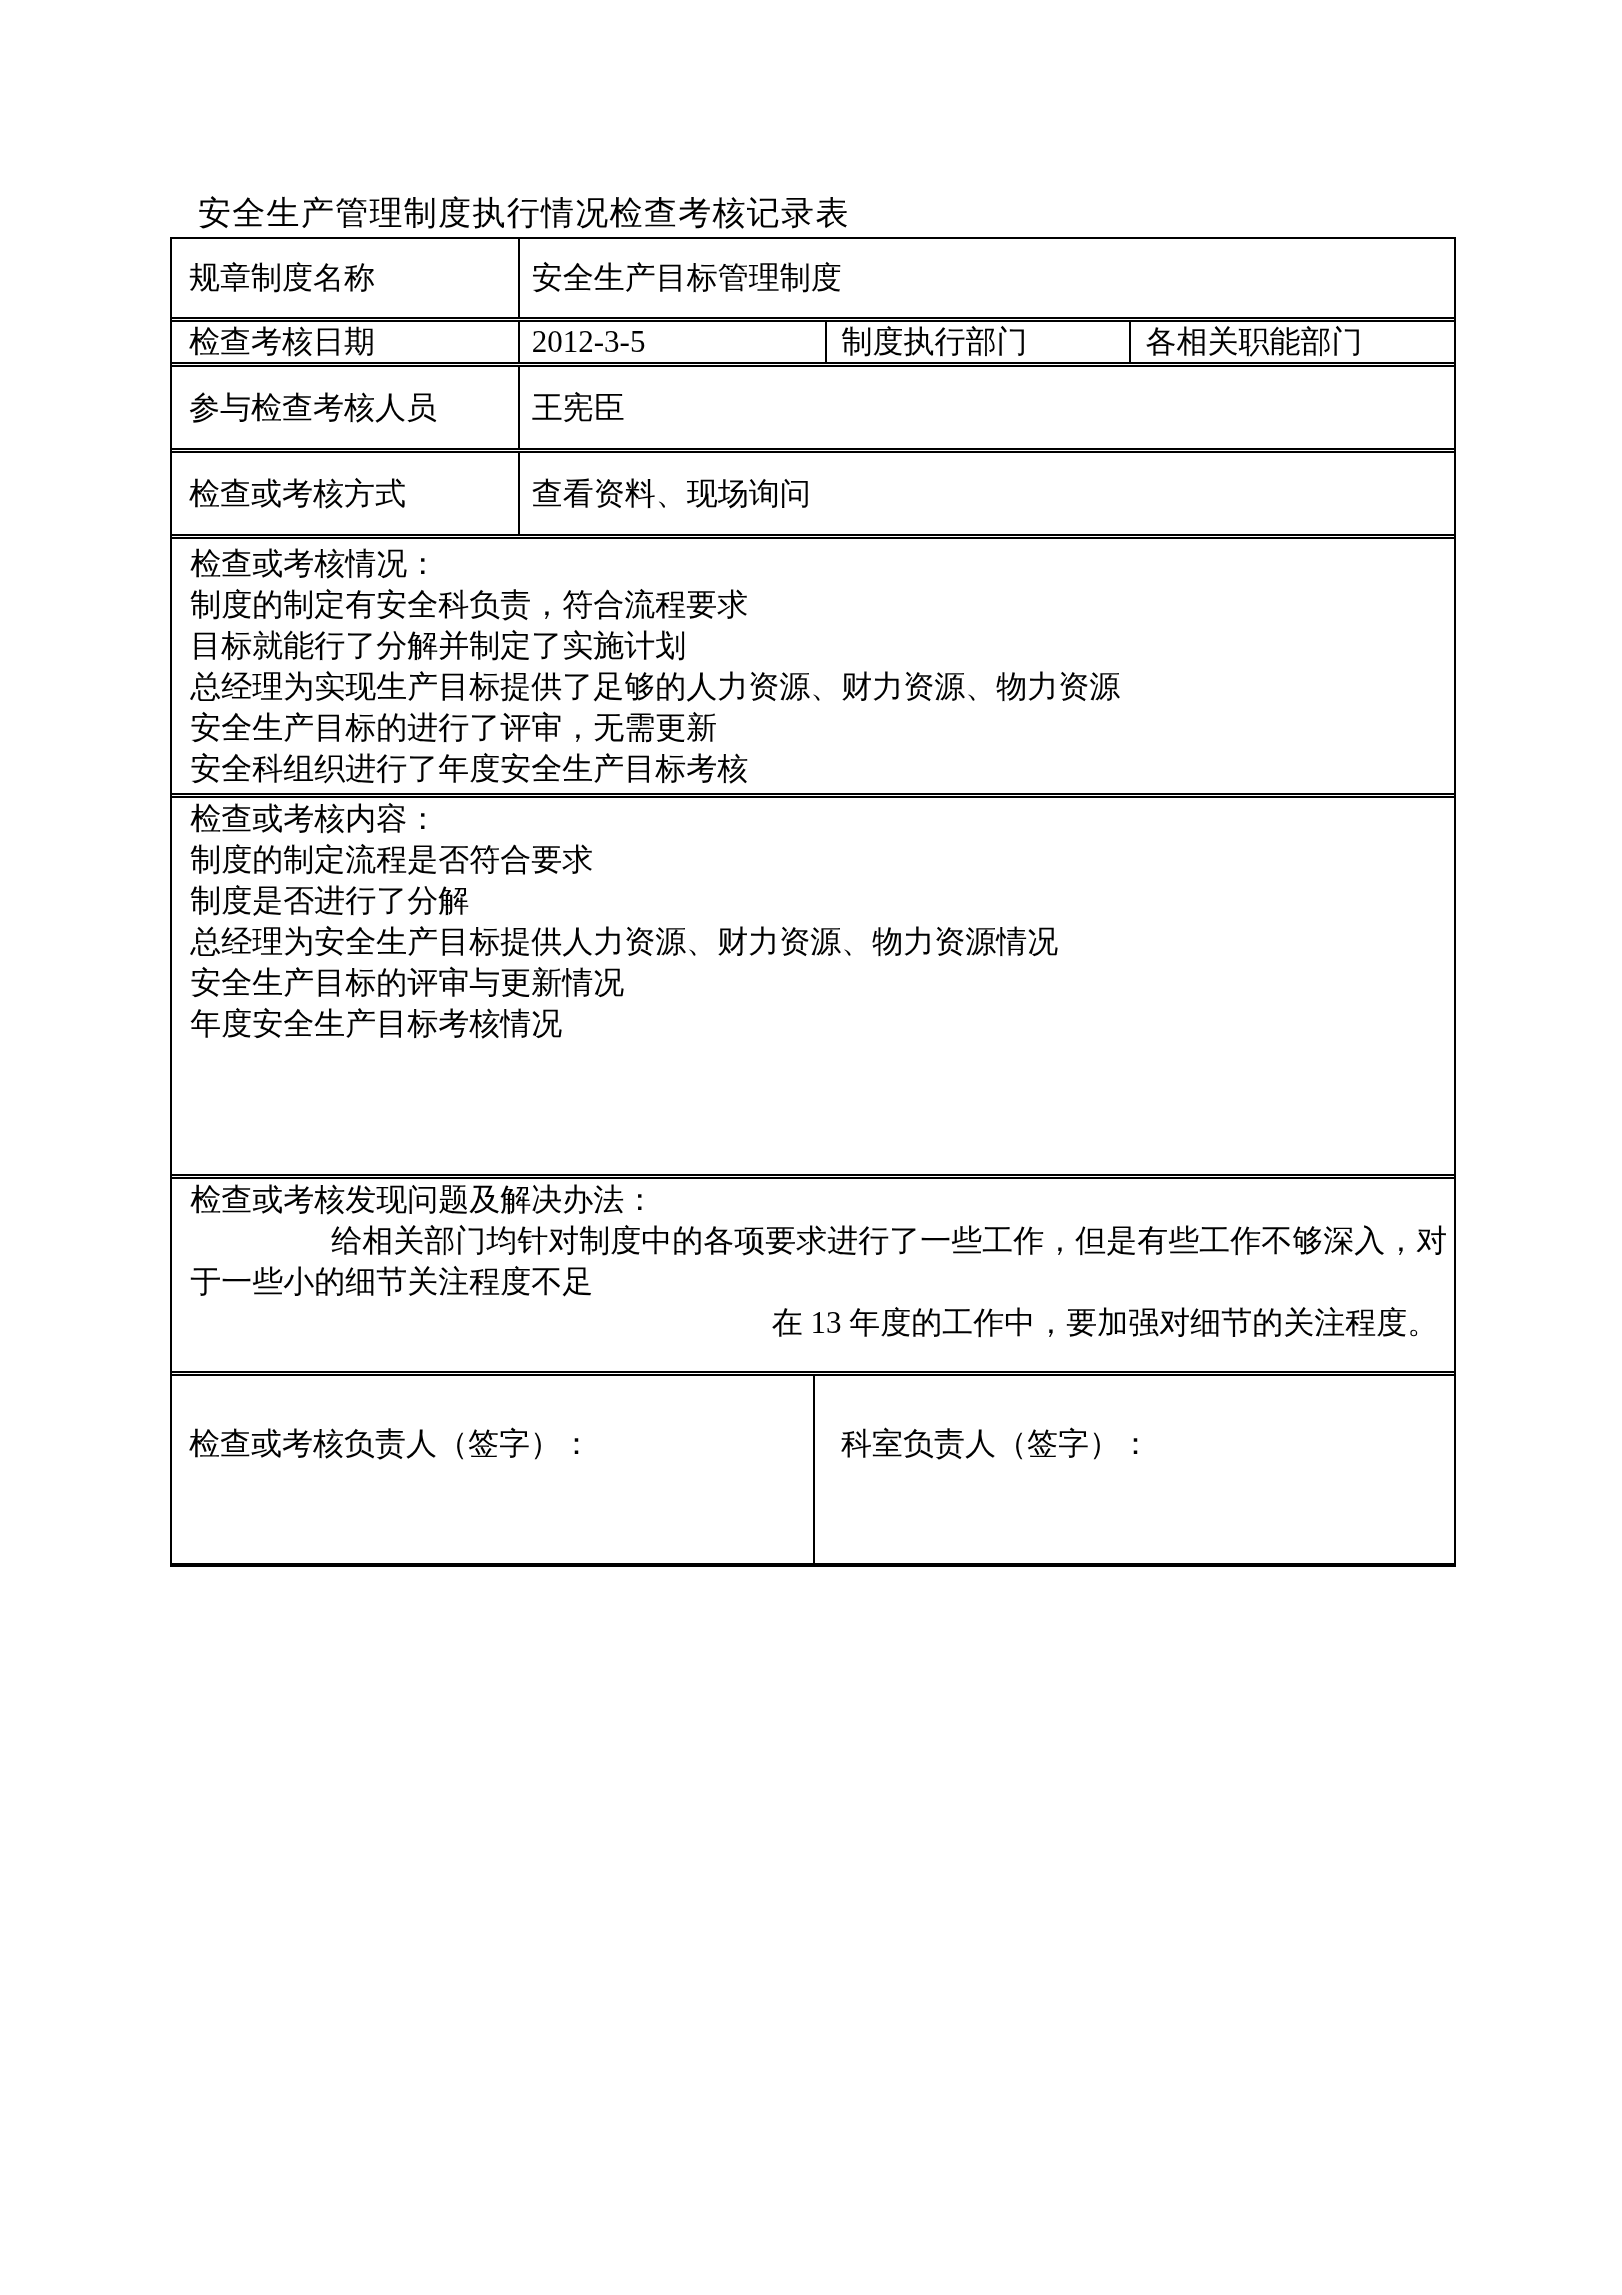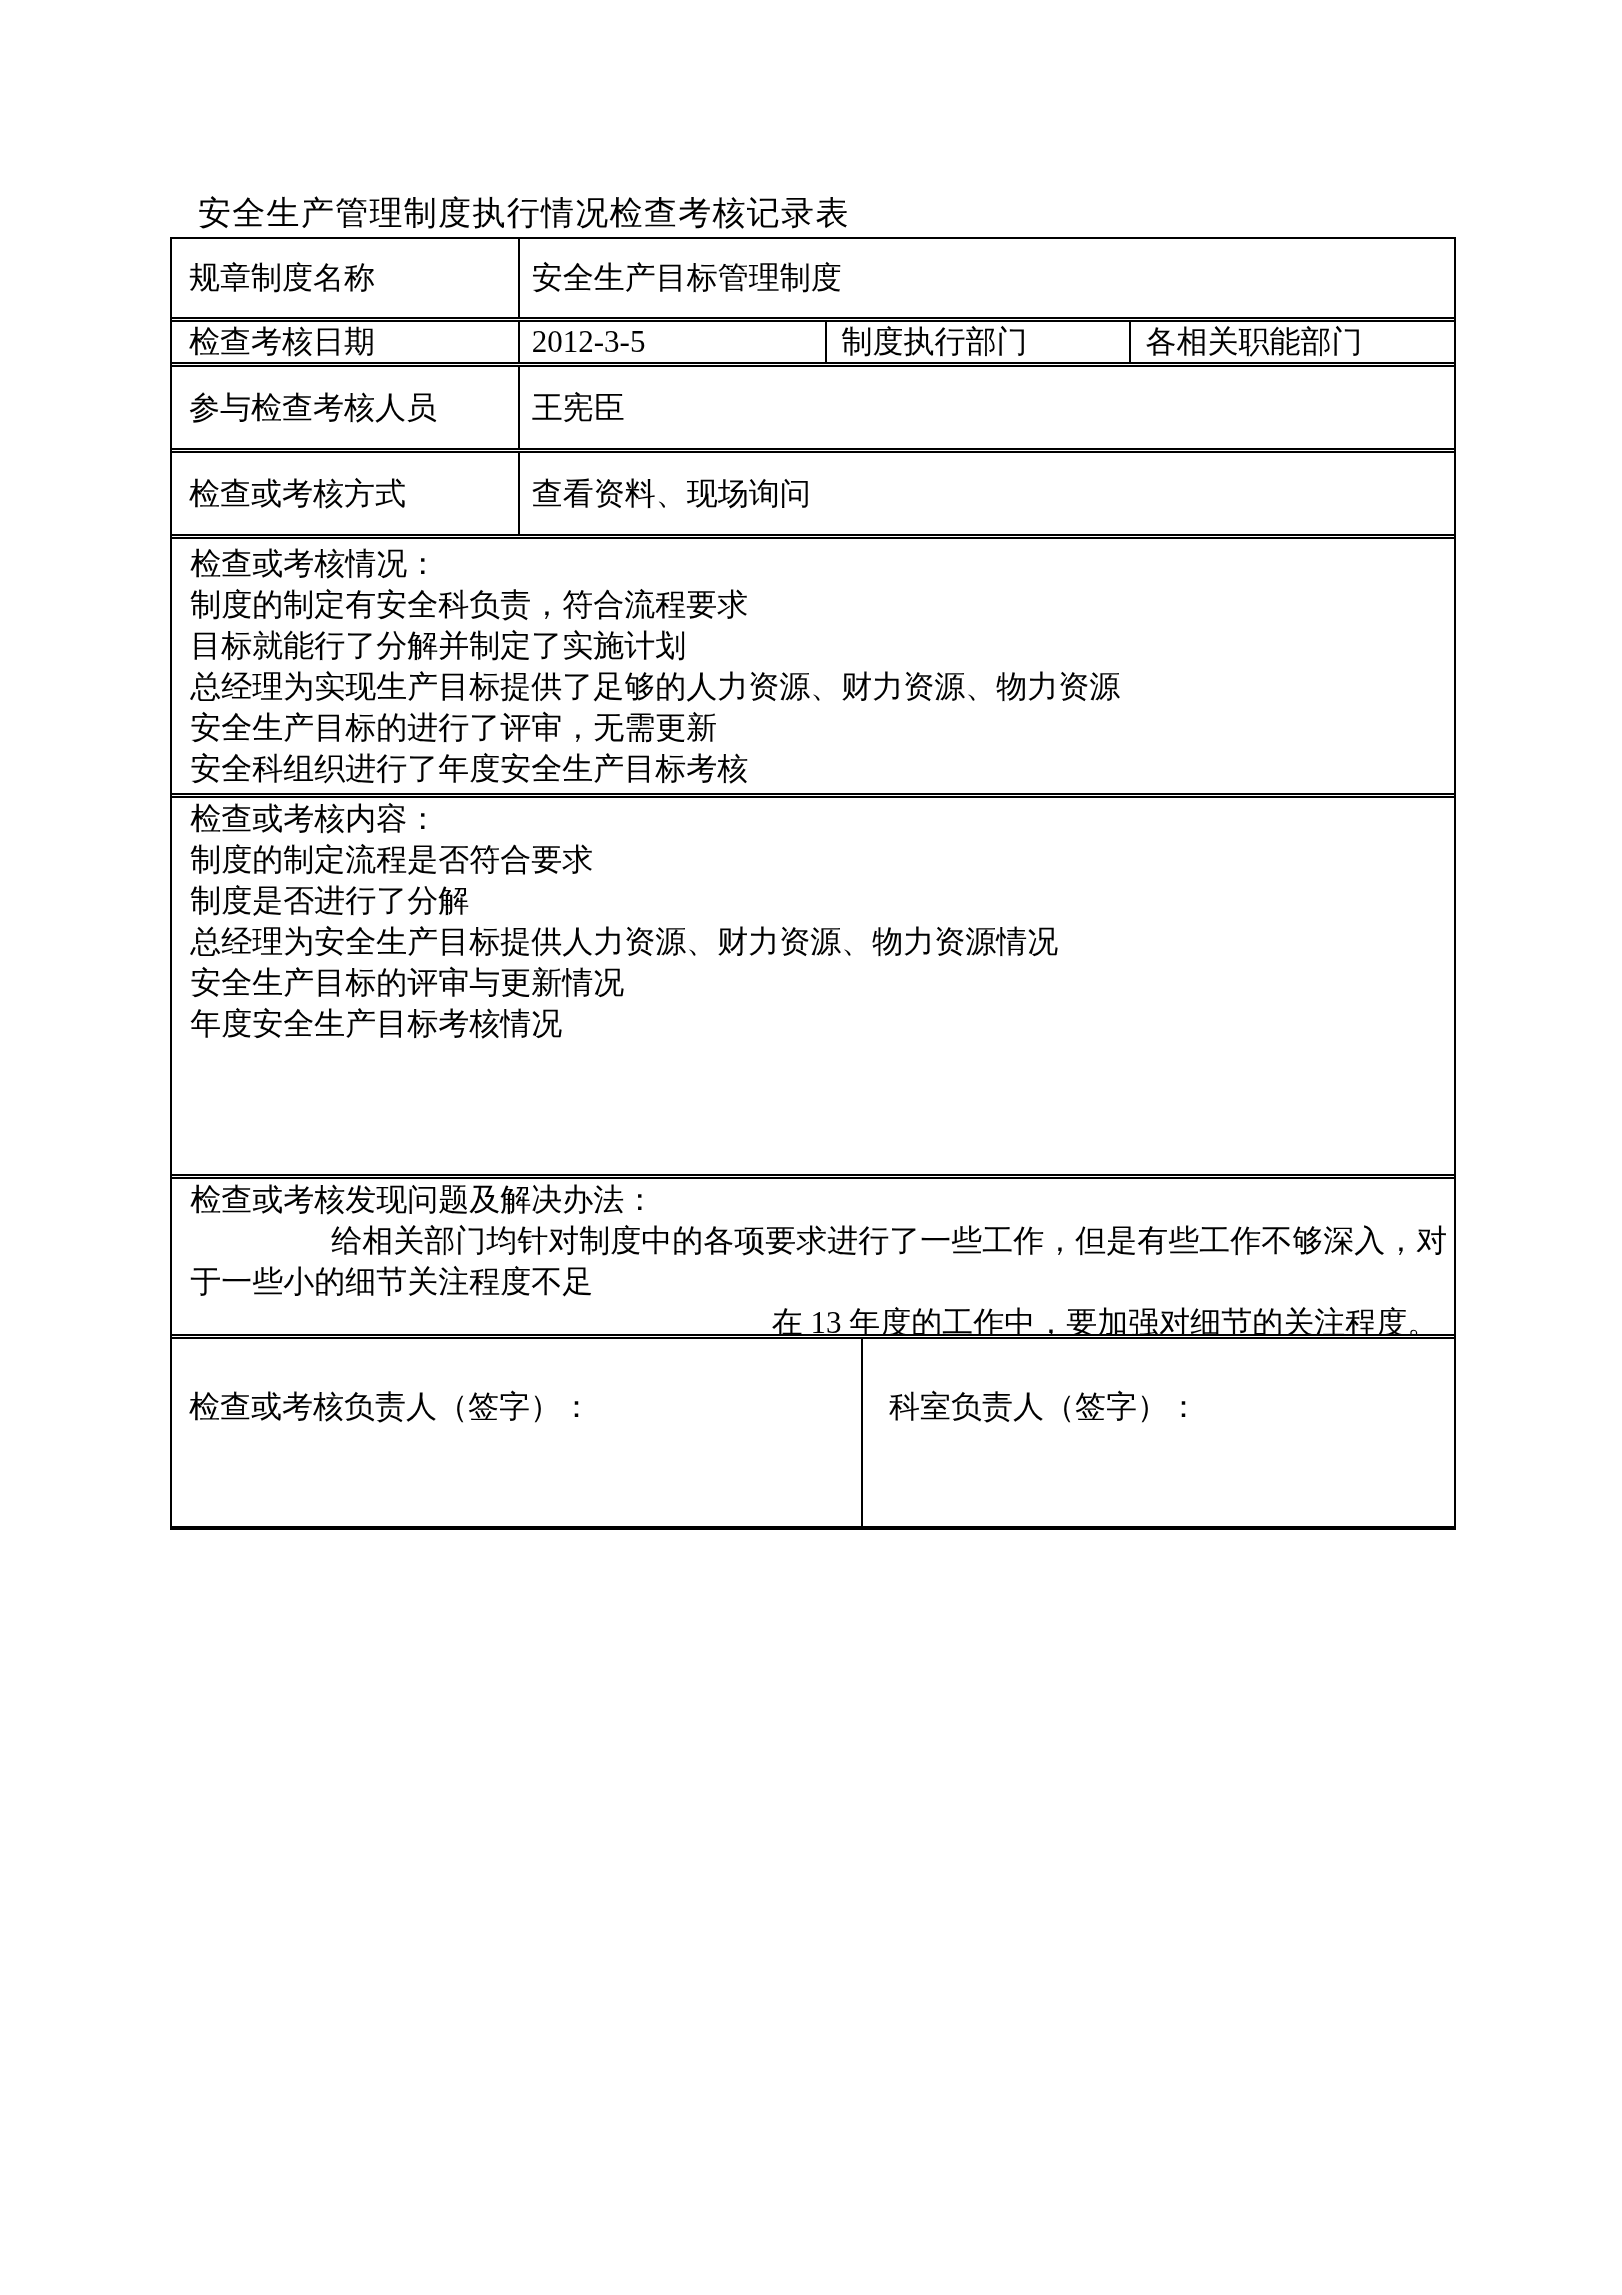--- a/index.html
+++ b/index.html
@@ -17,22 +17,22 @@
     box-sizing:border-box;background:#ffffff;
   }
   .row{display:flex;box-sizing:border-box;width:100%;}
   .row + .row{border-top:5.9px double #000;}
   .r1{height:78px;}
   .r2{height:45px;}
   .r3{height:86px;}
   .r4{height:86px;}
   .r5{height:381px;}
   .r6{height:259px;}
-  .r7{height:160px;}
-  .r8{height:192px;gap:48px;}
+  .r7{height:197px;}
+  .r8{height:192px;}
   .cell{box-sizing:border-box;font-size:31px;white-space:nowrap;overflow:hidden;}
   .label{width:346px;flex:none;display:flex;align-items:center;padding-left:17px;}
   .value{flex:1;display:flex;align-items:center;border-left:2px solid #000;padding-left:11.8px;}
   .r2 .c2{width:307px;flex:none;}
   .r2 .c3{width:304px;flex:none;padding-left:14.4px;}
   .r2 .c4{flex:1;padding-left:14.4px;}
   .block-cell{flex:1;padding:0 15.7px 0 18.3px;line-height:41px;}
   .r6 .block-cell{padding-top:3.9px;}
   .line{height:41px;}
   .indent-a{text-indent:141px;}

